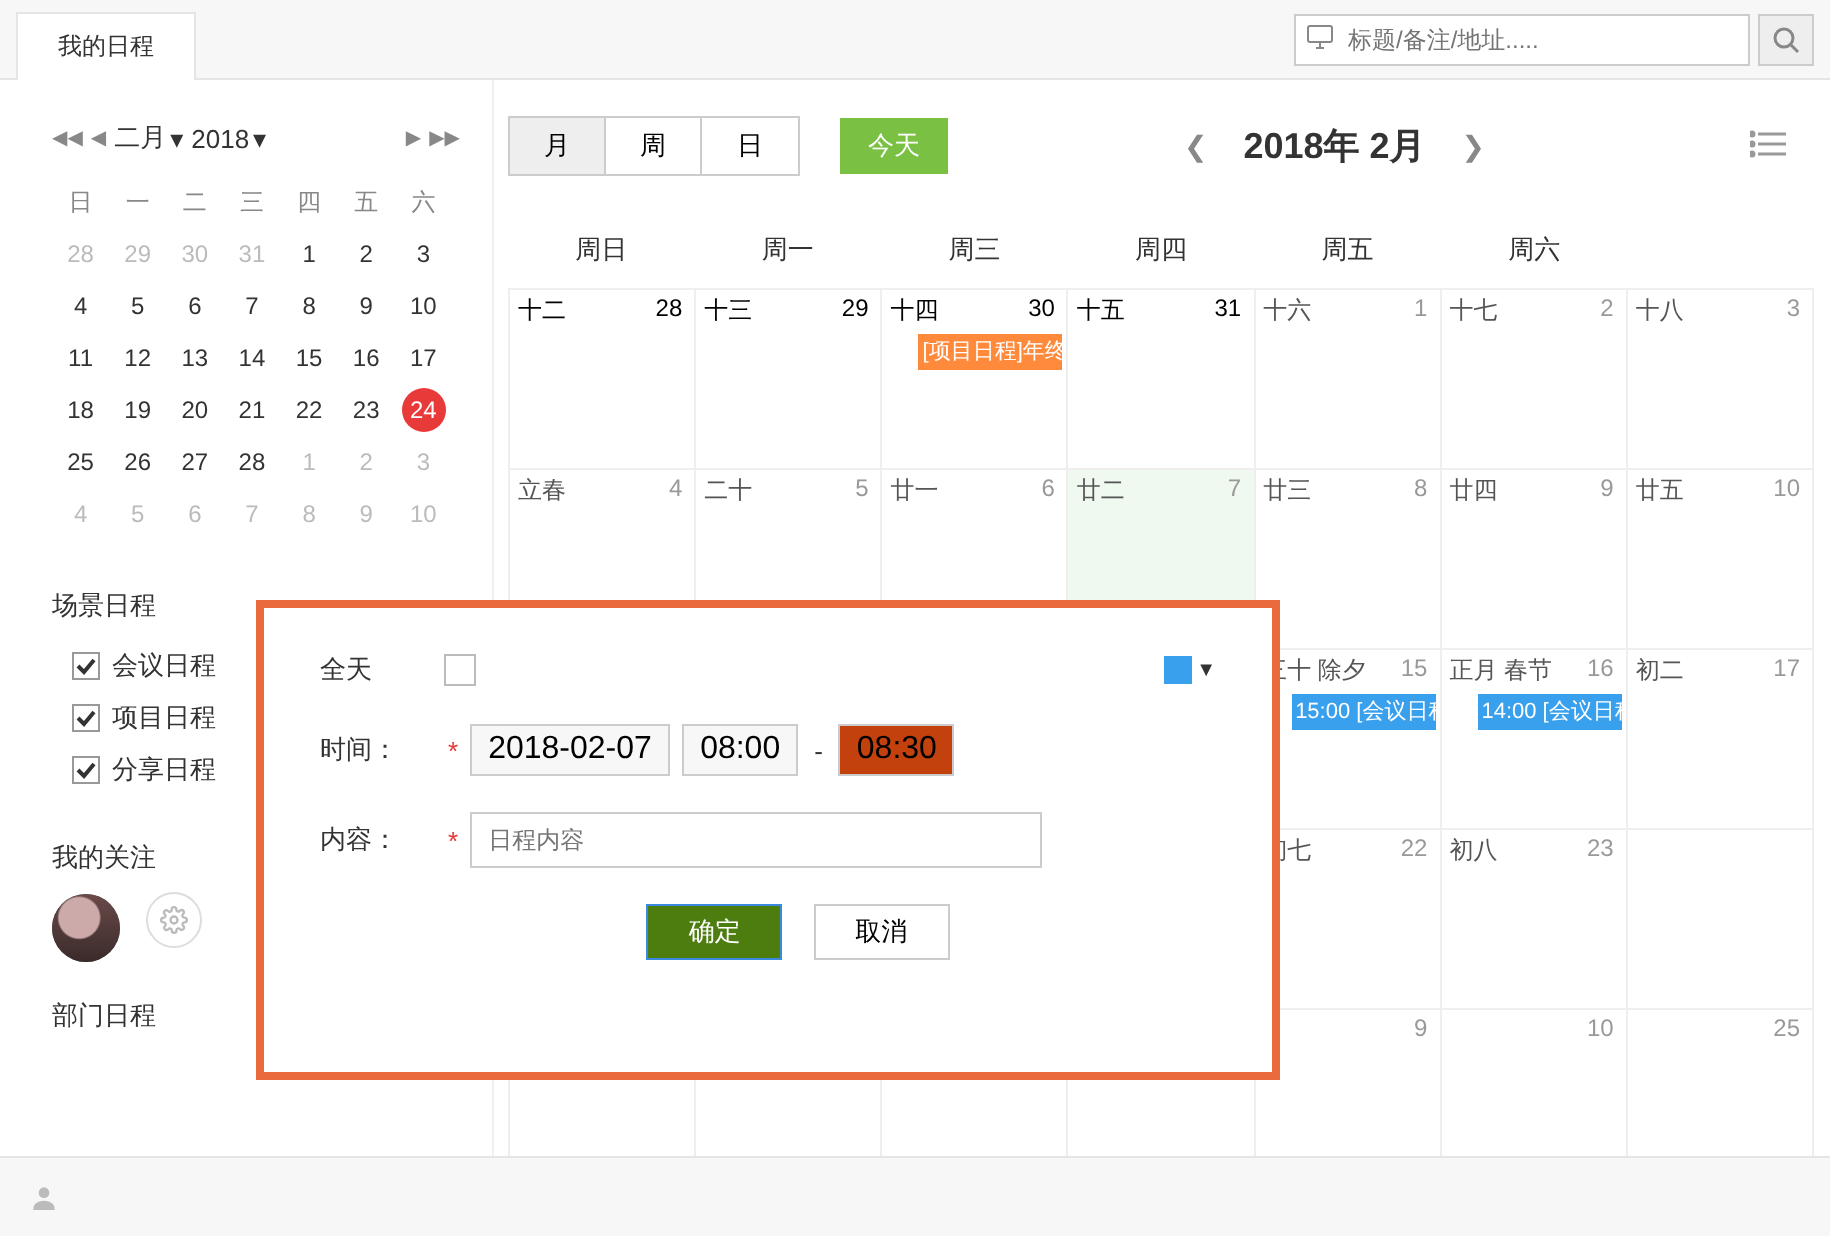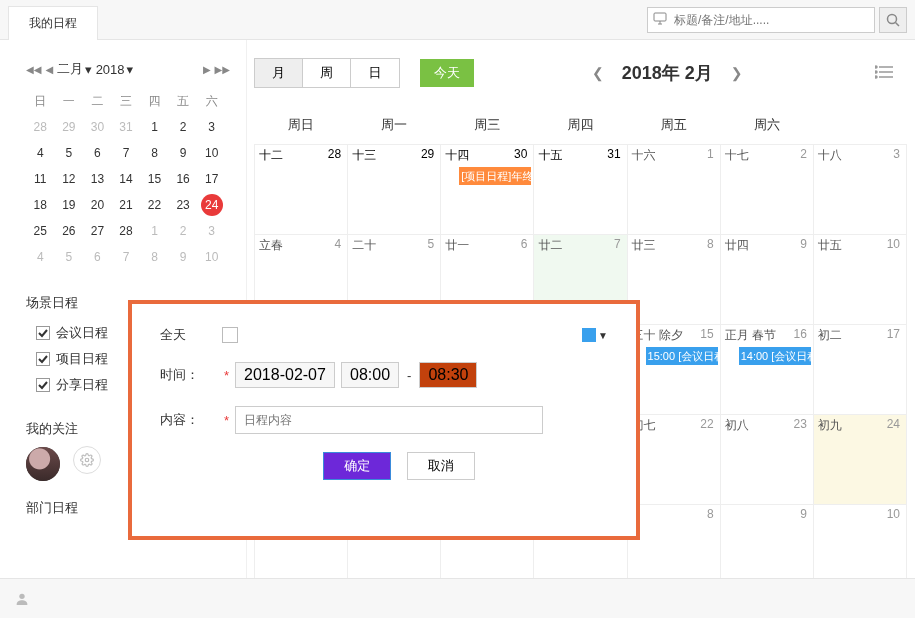--- a/index.html
+++ b/index.html
@@ -69,24 +69,24 @@
   .popup-row{ display:flex; align-items:center; margin-bottom:18px; font-size:13px;}
   .popup-row .lbl{ width:62px; }
   .req{ color:#e93a3a; margin:0 6px 0 2px;}
   .allday-chk{ width:16px; height:16px; border:1px solid #bbb; background:#fff; display:inline-block; cursor:pointer;}
   .color-pick{ margin-left:auto; display:flex; align-items:center; gap:2px; cursor:pointer;}
   .color-sw{ width:14px; height:14px; background:#39a0ed; display:inline-block;}
   .tri{ font-size:10px;}
   .txt{ height:26px; border:1px solid #ccc; background:#f7f7f7; padding:0 8px; font-size:16px;}
   .txt.white{background:#c2410c;}
   .dash{ margin:0 8px;}
-  .content-inp{ width:308px; height:28px; border:1px solid #ccc; padding:0 8px; font-size:12px;}
+  .content-inp{ width:286px; height:28px; border:1px solid #ccc; padding:0 8px; font-size:12px;}
   .popup-btns{ text-align:center; margin-top:18px;}
   .btn{ height:28px; padding:0 20px; font-size:13px; border:1px solid #ccc; background:#fff; cursor:pointer; margin:0 6px;}
-  .btn.primary{ background:#6d28d9; color:#fff; border-color:#3a8bdb;margin-left:36px;}
+  .btn.primary{ background:#4d7c0f; color:#fff; border-color:#3a8bdb;margin-left:36px;}
 
   
   .bottombar{ position:absolute; left:0; right:0; bottom:0; height:40px; background:#f7f7f7; border-top:1px solid #e5e5e5; display:flex; align-items:center; padding:0 14px; color:#aaa;}
 </style>
 </head>
 <body>
 
 <div class="topbar">
   <div class="tab-my">
       <span>我的日程</span>
@@ -356,24 +356,20 @@
       <div class="cell"></div>
       <div class="cell"></div>
       <div class="cell">
         <span class="lunar">初七</span>
         <span class="num">22</span>
       </div>
       <div class="cell">
         <span class="lunar">初八</span>
         <span class="num">23</span>
       </div>
-      <div class="cell hl">
-        <span class="lunar">初九</span>
-        <span class="num">24</span>
-      </div>
       <div class="cell"></div>
       <div class="cell"></div>
       <div class="cell"></div>
       <div class="cell"></div>
       <div class="cell">
         <span class="num">8</span>
       </div>
       <div class="cell">
         <span class="num">9</span>
       </div>

